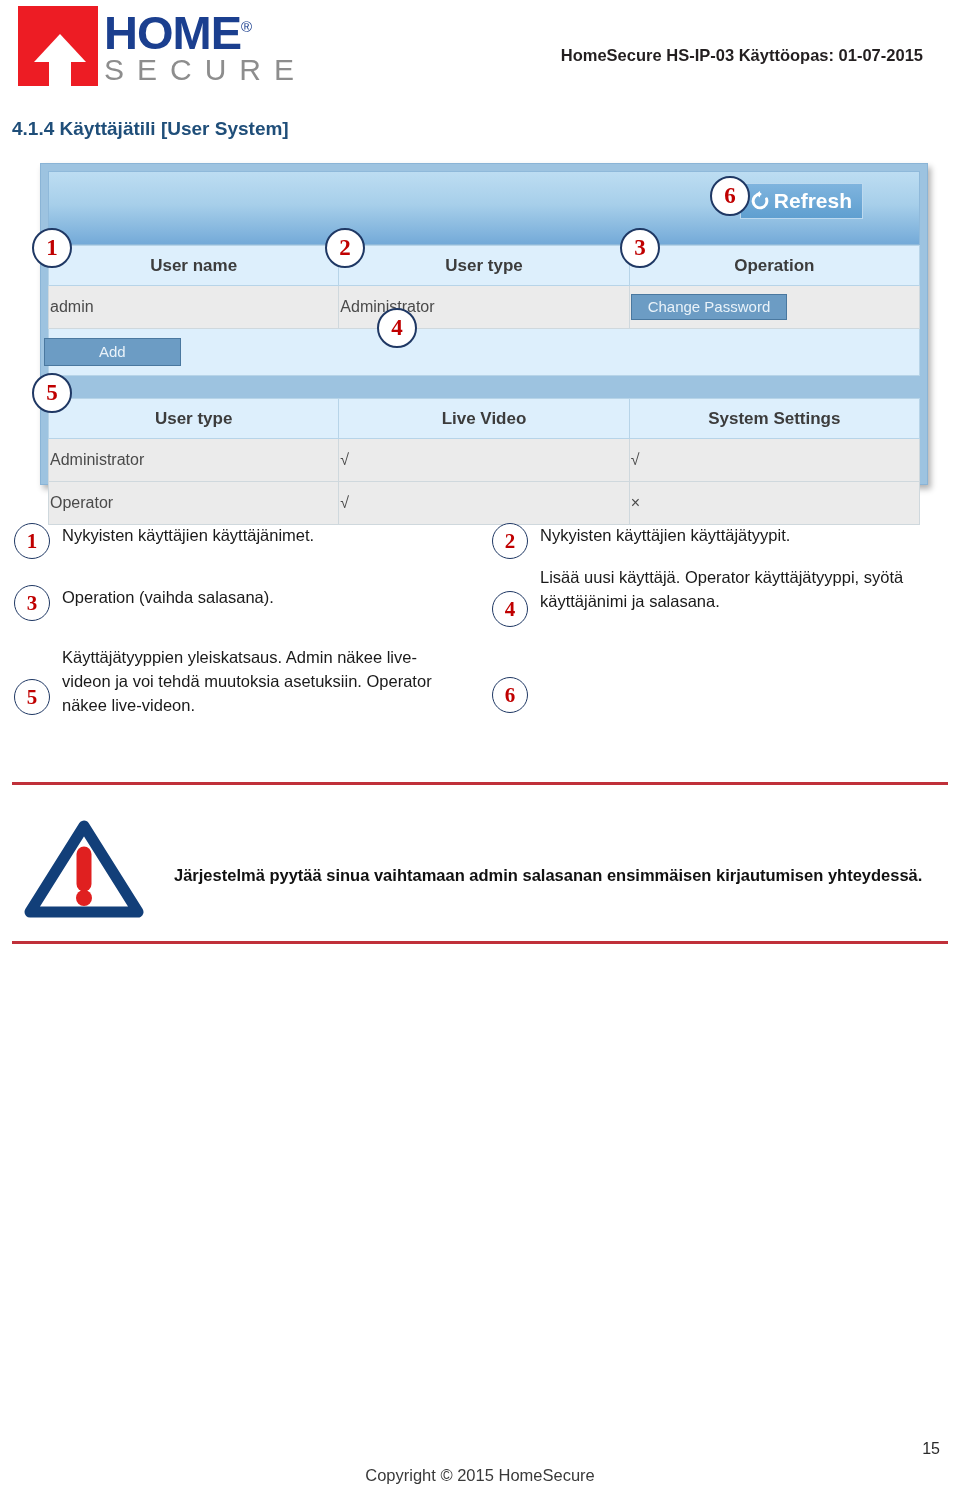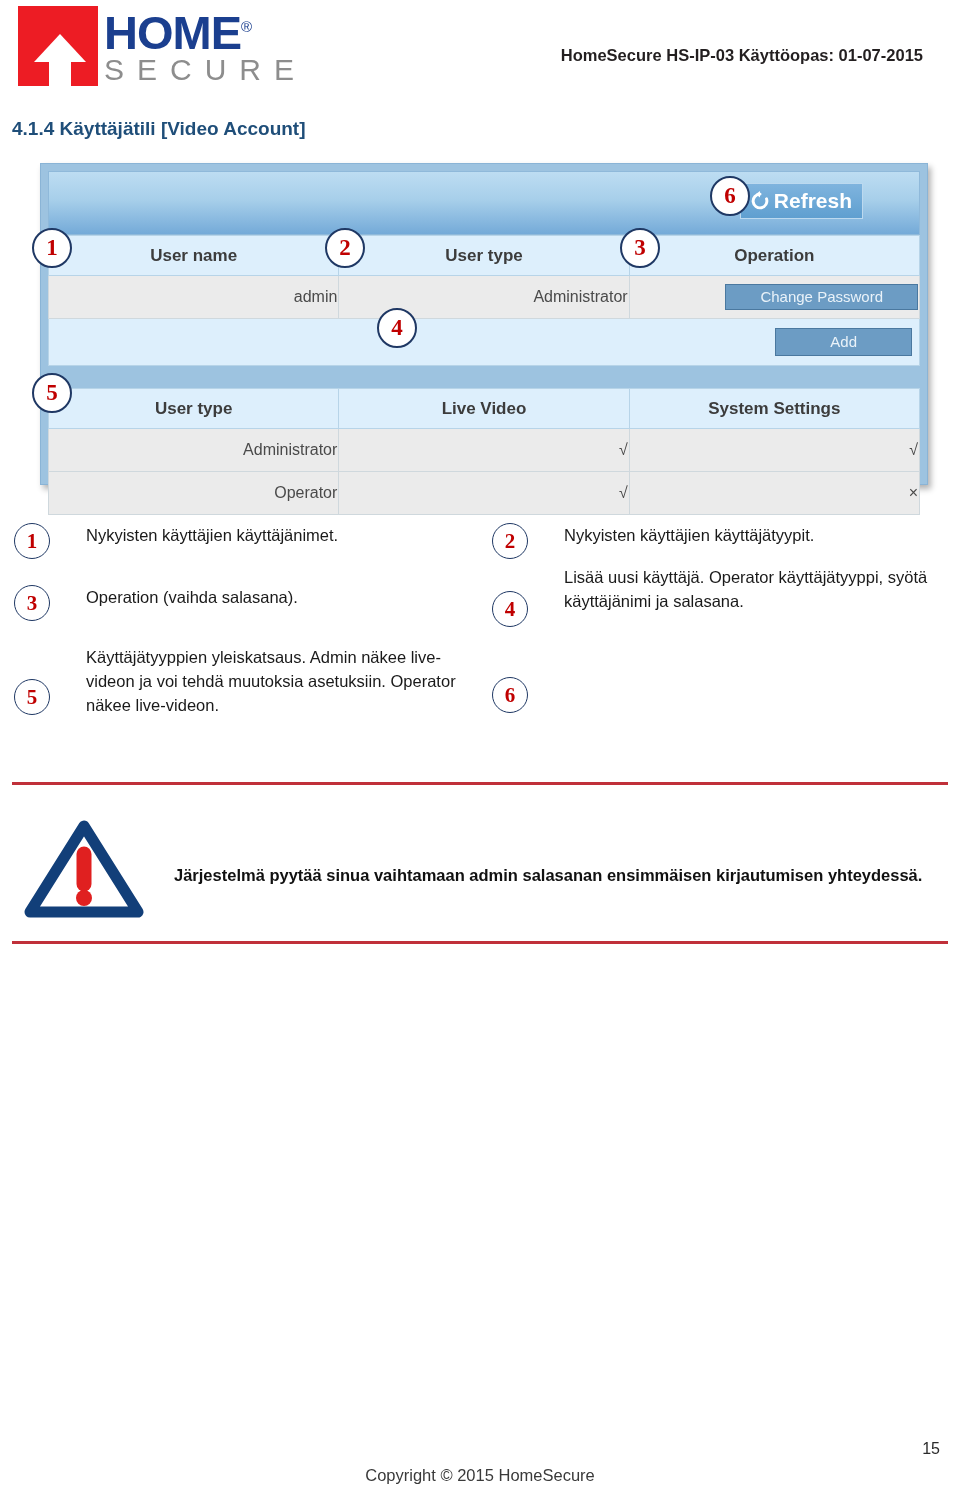--- a/index.html
+++ b/index.html
@@ -95,21 +95,21 @@
     left: 40px; top: 163px;
     width: 888px; height: 322px;
     background: #9dc3e0;
     border: 1px solid #8ab4d6;
     box-shadow: 3px 4px 6px rgba(0,0,0,0.30);
     box-sizing: border-box;
     padding: 7px;
   }
   .shot-toolbar {
     position: relative;
-    height: 64px;
+    height: 74px;
     background: linear-gradient(to bottom, #bdddf2 0%, #a7cfea 45%, #74aad8 100%);
     border: 1px solid #8fb9da;
     box-sizing: border-box;
   }
   .refresh-btn {
     position: absolute;
     right: 56px; top: 11px;
     height: 34px;
     padding: 0 10px 0 8px;
     background: linear-gradient(to bottom,#7fb4de 0%, #5f9fd0 100%);
@@ -138,35 +138,35 @@
     height: 37px;
     border: 1px solid #b7d4e8;
     text-align: center;
   }
   .tbl td {
     background: #ebebeb;
     color: #4a4a4a;
     font-size: 16px;
     height: 40px;
     border: 1px solid #cfd8dd;
-    text-align: right;
+    text-align: left;
     margin-top: 6px;
   }
   .tbl tr.addrow td {
     background: #ddeffc;
     height: 44px;
     border: 1px solid #b7d4e8;
   }
   .blue-btn {
     display: inline-block;
     background: #6c9cc4;
     border: 1px solid #4a789f;
     color: #e9f2f9;
     font-size: 15px;
-    padding: 3px 34px;
+    padding: 3px 16px;
     line-height: 18px;
   }
   .btn-addline {
     position: relative;
     left: -6px;
     padding: 4px 54px;
   }
   .gap-strip {
     height: 22px;
     background: #9dc3e0;
@@ -211,21 +211,21 @@
     color: #c00000;
     font-size: 21px;
     font-weight: bold;
     display: flex;
     align-items: center;
     justify-content: center;
     font-family: "Liberation Serif", serif;
     background: #fff;
   }
   .leg-text {
-    margin-left: 36px;
+    margin-left: 12px;
     font-size: 16.5px;
     line-height: 24px;
     color: #1a1a1a;
     max-width: 380px;
   }
 
   
   .rule-red {
     position: absolute;
     left: 12px;
@@ -279,21 +279,21 @@
     <div class="logo-house"></div>
     <div class="logo-house-body"></div>
     <div class="logo-home">
       <span>HOME</span><span class="logo-reg">®</span>
     </div>
     <div class="logo-secure">SECURE</div>
   </div>
   <div class="header-ref">HomeSecure HS-IP-03 Käyttöopas: 01-07-2015</div>
 </div>
 
-<div class="section-title">4.1.4 Käyttäjätili [Video Account]</div>
+<div class="section-title">4.1.4 Käyttäjätili [User System]</div>
 
 <div class="shot">
 
   <div class="shot-toolbar">
     <div class="refresh-btn">
       <span class="refresh-ico">
         <svg width="22" height="22" viewBox="0 0 24 24">
           <path d="M12 4.5a7.5 7.5 0 1 0 7.1 5.1" fill="none" stroke="#ffffff" stroke-width="3.2" stroke-linecap="round"></path>
           <polygon points="12,1.2 12,8.2 7.4,4.7" fill="#ffffff"></polygon>
         </svg>

